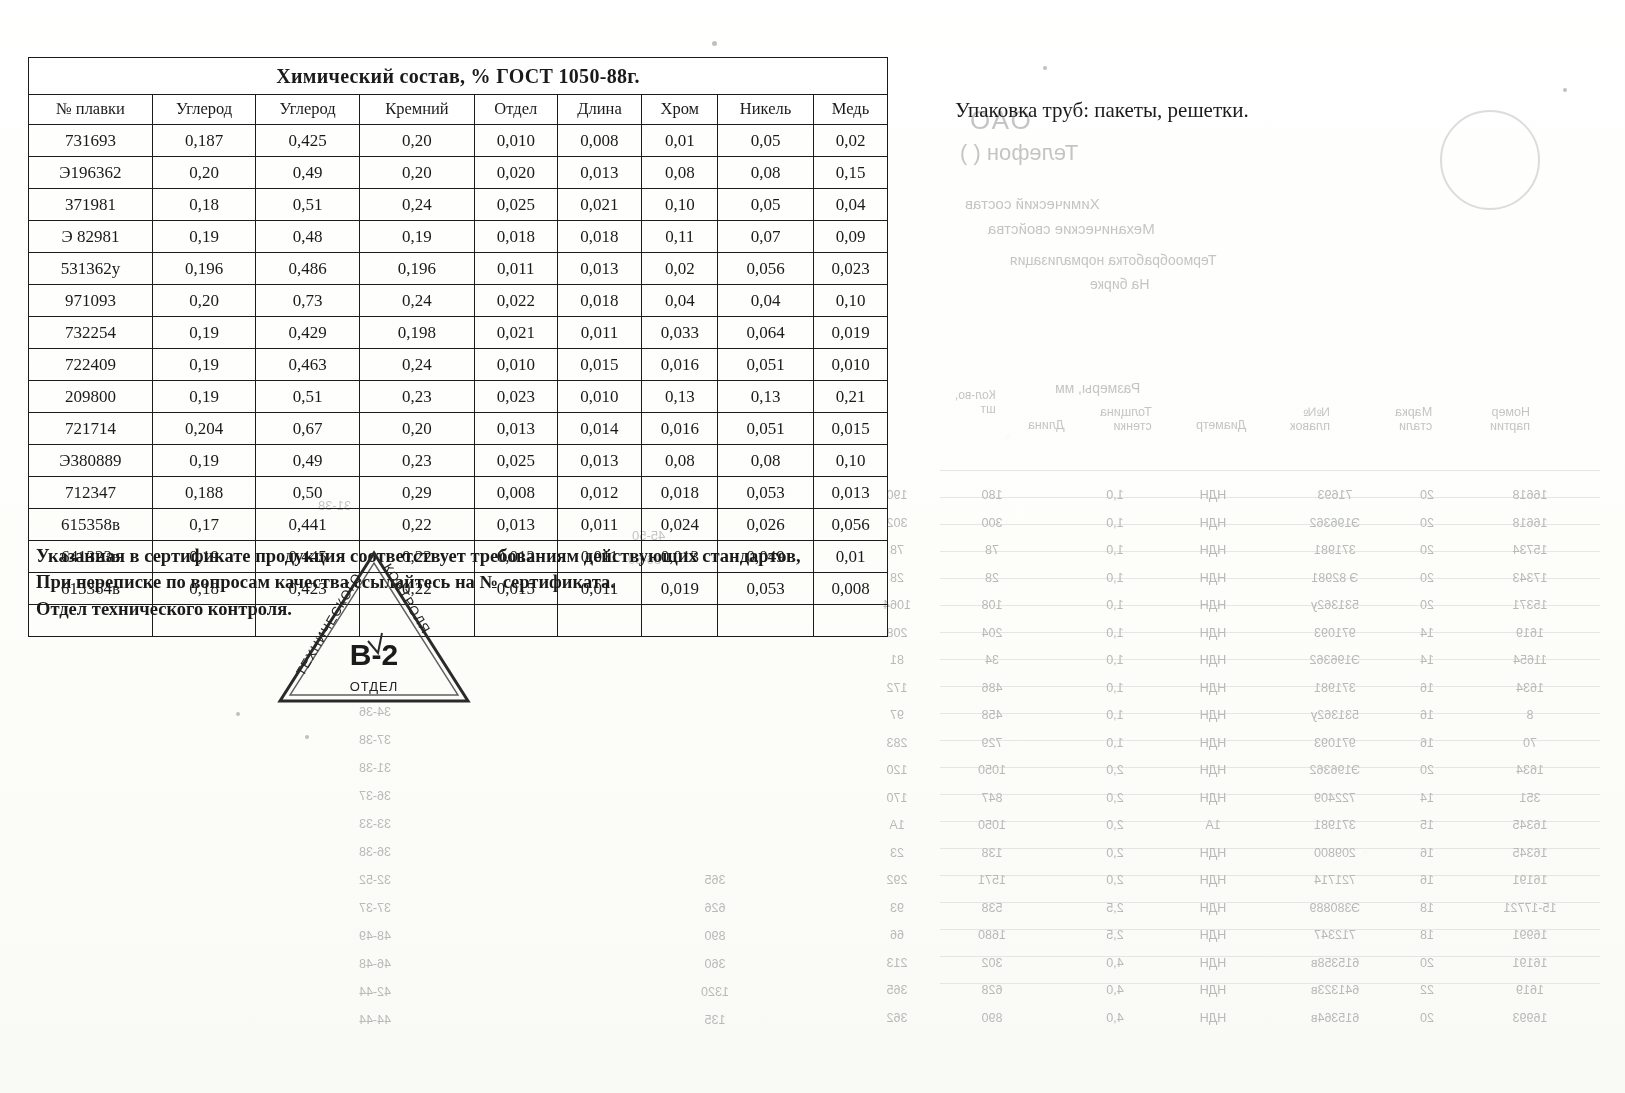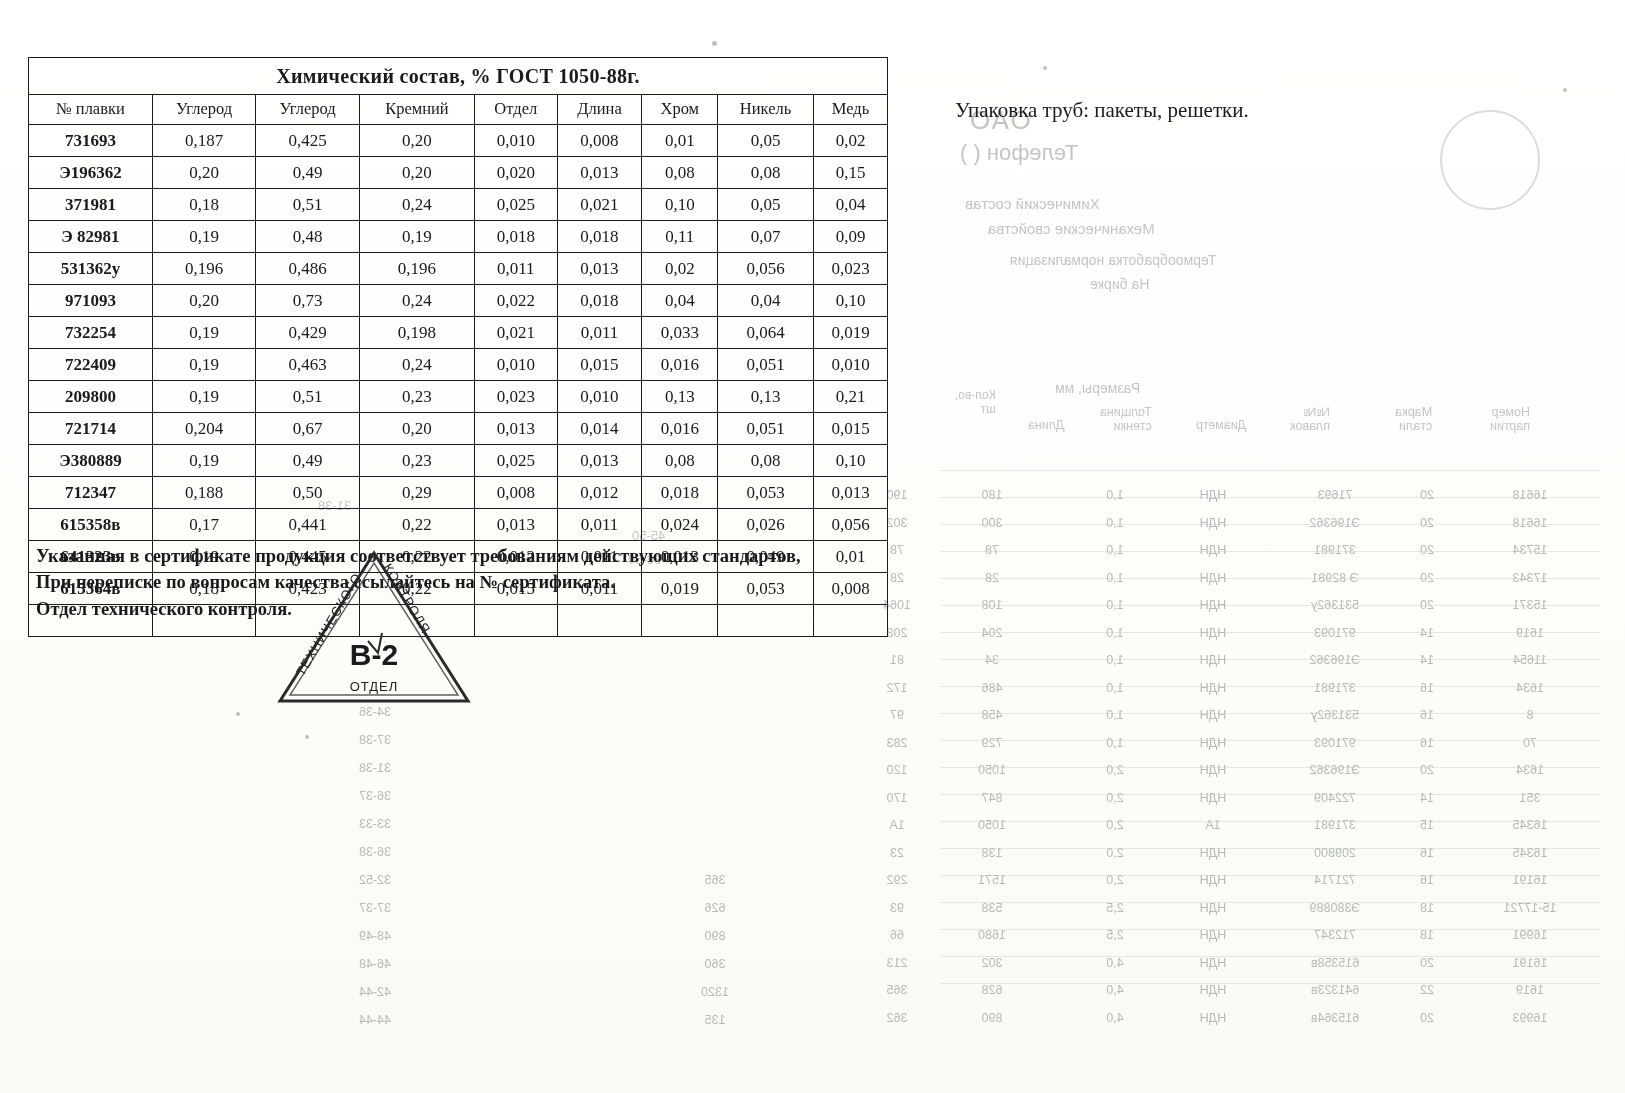--- a/index.html
+++ b/index.html
@@ -64,21 +64,21 @@
     font-size: 20px;
     padding: 7px 0 6px;
     letter-spacing: .3px;
   }
   table.chem thead th {
     font-weight: normal;
     font-size: 16.5px;
     padding: 5px 4px;
   }
   table.chem tbody td:first-child {
-    font-weight: bold;
+    font-weight: normal;
   }
   table.chem tbody tr td {
     height: 25px;
   }
   .blank-row td {
     height: 34px;
   }
 
   
   #right-note {

